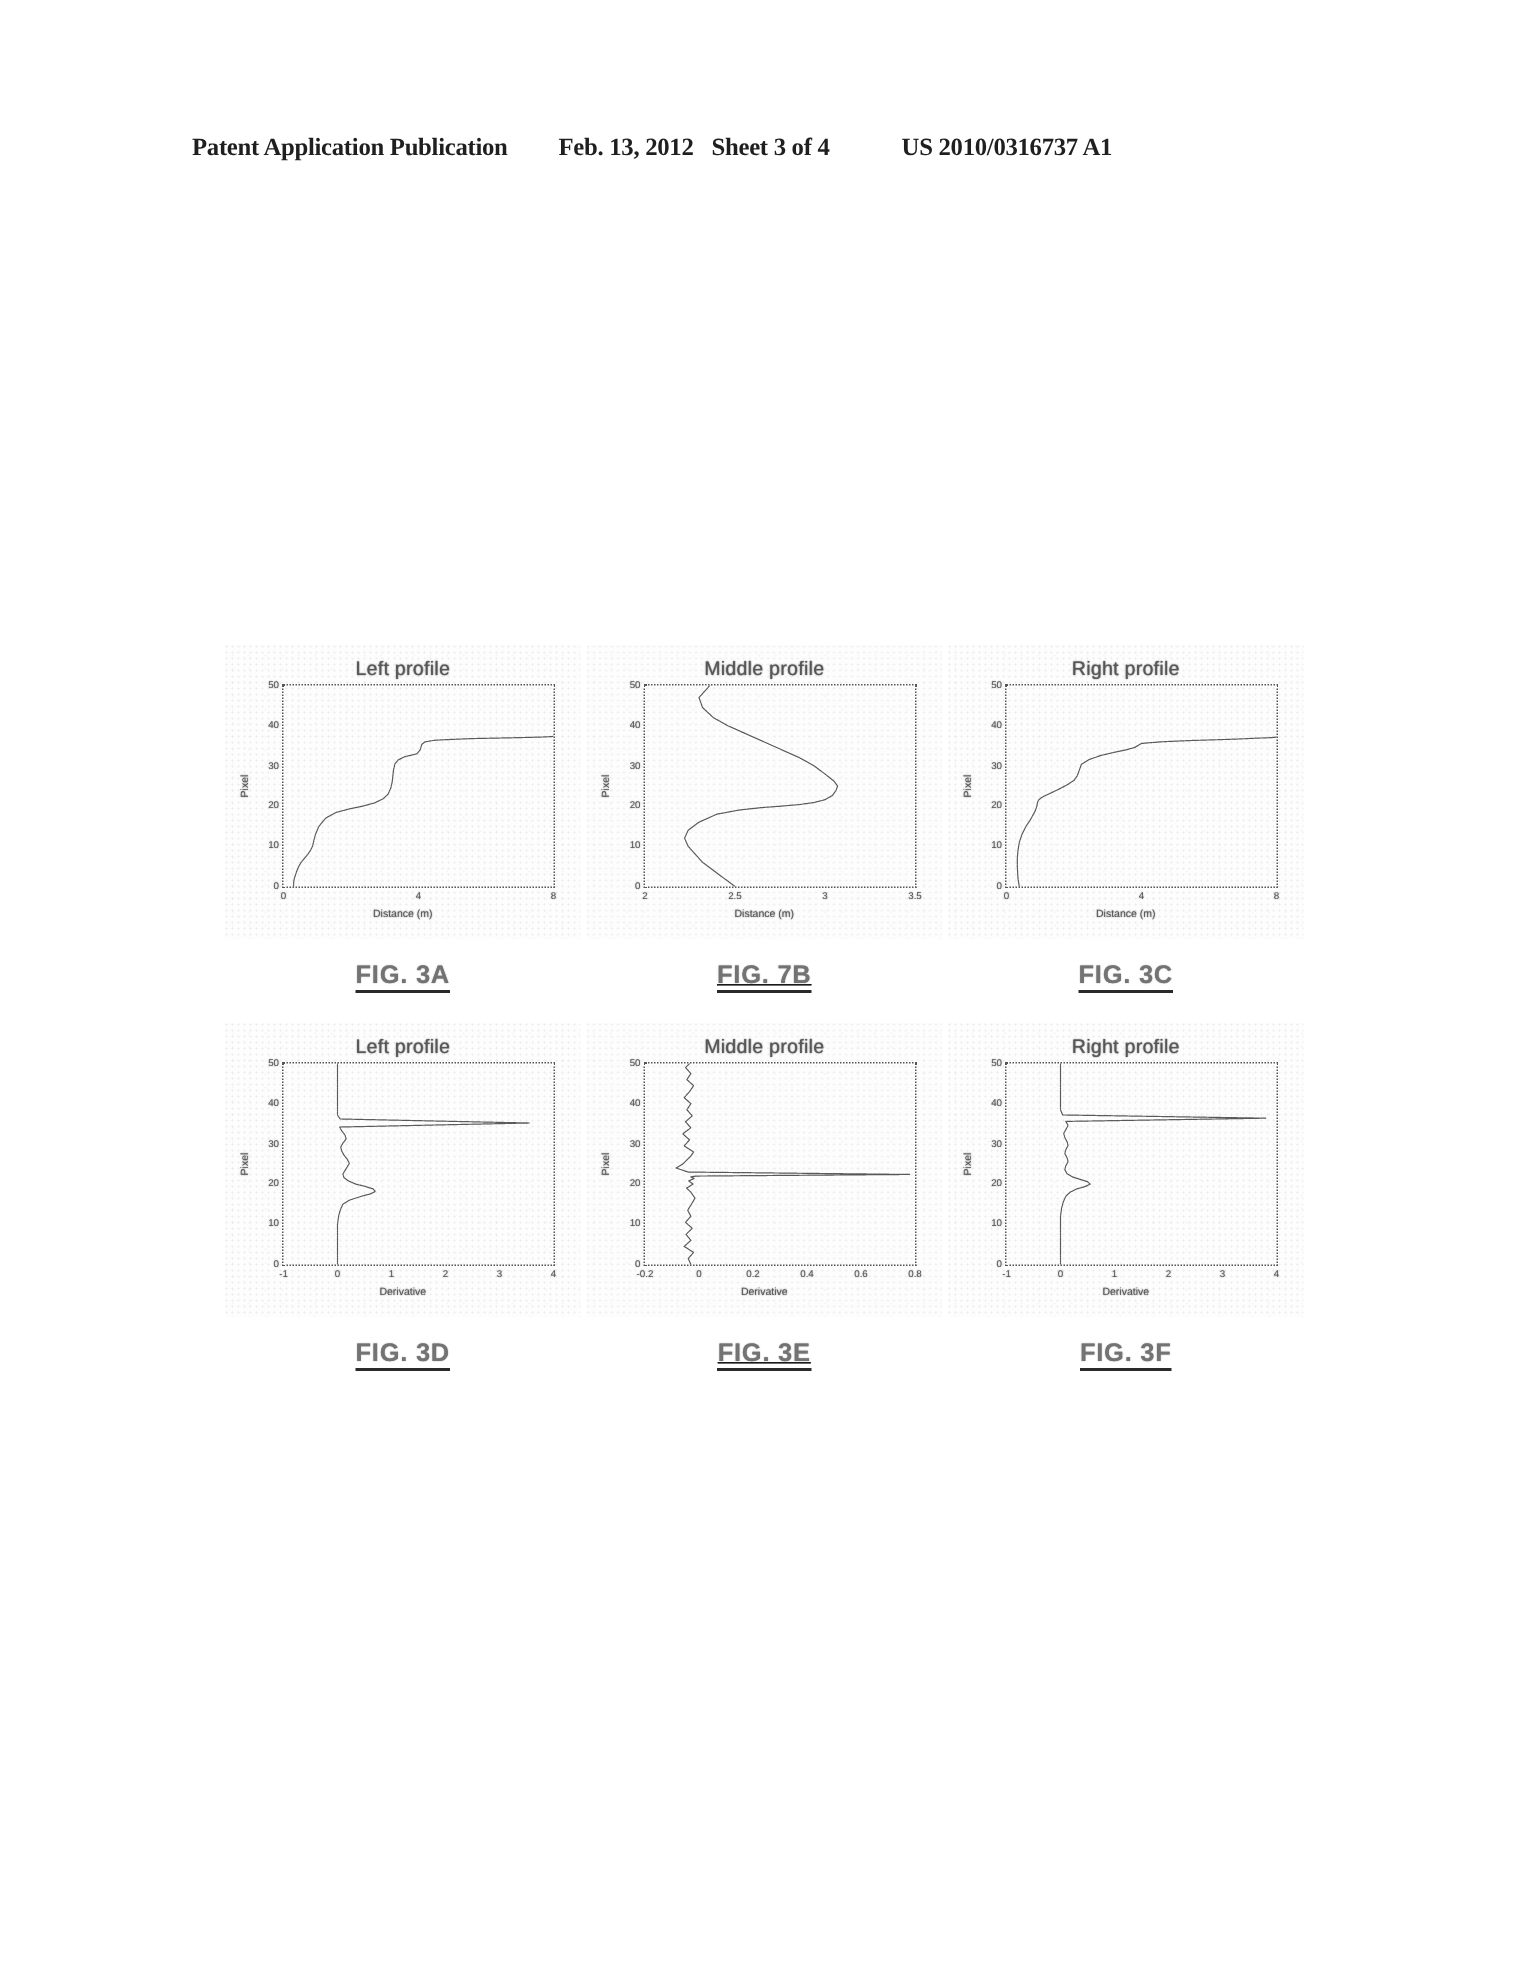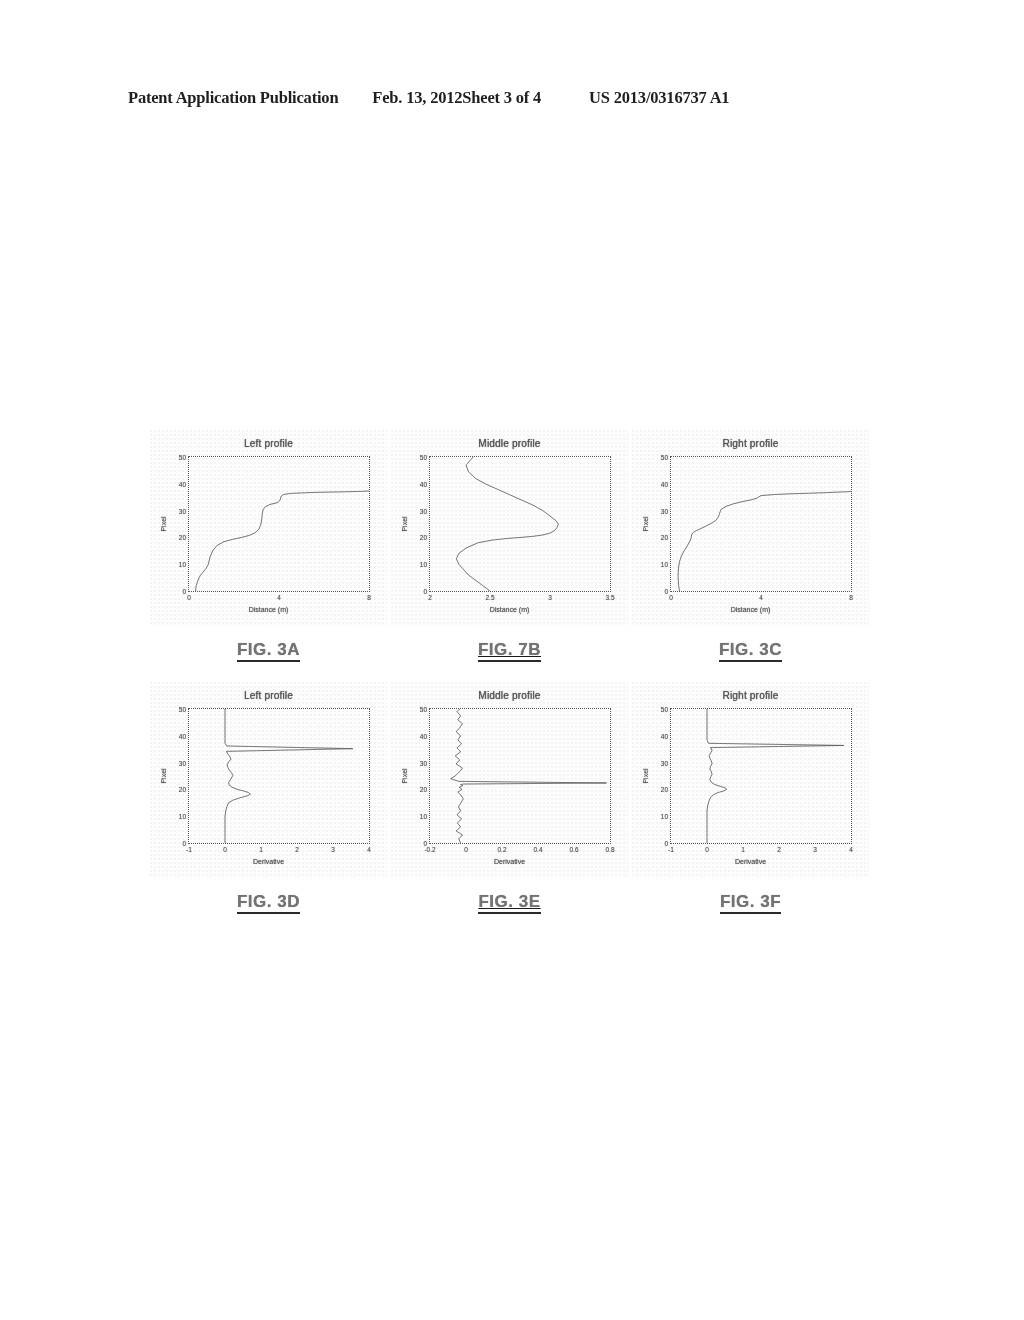--- a/index.html
+++ b/index.html
@@ -26,21 +26,21 @@
     align-items: flex-start;
     font-family: "Liberation Serif", serif;
     font-weight: bold;
     font-size: 16.5px;
     letter-spacing: -0.2px;
     color: #1f1f1f;
     white-space: nowrap;
   }
   #page-header .hdr-pub   { }
   #page-header .hdr-date  { margin-left: 34px; }
-  #page-header .hdr-sheet { }
+  #page-header .hdr-sheet { margin-left: 12px; }
   #page-header .hdr-num   { margin-left: 48px; }
 
   
   #figure-area {
     position: absolute;
     left: 0;
     top: 430px;
     width: 1024px;
   }
   .fig-row {
@@ -69,21 +69,21 @@
       radial-gradient(circle at 5px 7px, rgba(0,0,0,0.035) 0.5px, transparent 0.8px);
     background-size: 4px 4px, 11px 9px;
   }
   .plot-title {
     position: absolute;
     top: 8px;
     left: 0;
     width: 100%;
     text-align: center;
     font-family: "Liberation Sans", sans-serif;
-    font-size: 10px;
+    font-size: 13px;
     color: #3b3b3b;
     letter-spacing: 0.2px;
     
     text-shadow: 0 0 1.1px rgba(0,0,0,0.75), 0.4px 0.3px 0 rgba(0,0,0,0.25);
     opacity: 0.85;
   }
   .axes {
     position: absolute;
     left: 38px;
     top: 26px;
@@ -161,21 +161,21 @@
   }
   .row-gap { height: 22px; }
 </style>
 </head>
 <body>
 
 <div id="page-header">
   <span class="hdr-pub">Patent Application Publication</span>
   <span class="hdr-date">Feb. 13, 2012</span>
   <span class="hdr-sheet">Sheet 3 of 4</span>
-  <span class="hdr-num">US 2013/0316737 A1</span>
+  <span class="hdr-num">US 2010/0316737 A1</span>
 </div>
 
 <div id="figure-area">
 
   <div class="fig-row">
 
     <div class="fig-cell c1">
       <div class="plot-wrap">
         <div class="plot-title">Left profile</div>
         <div class="ylabel">Pixel</div>

